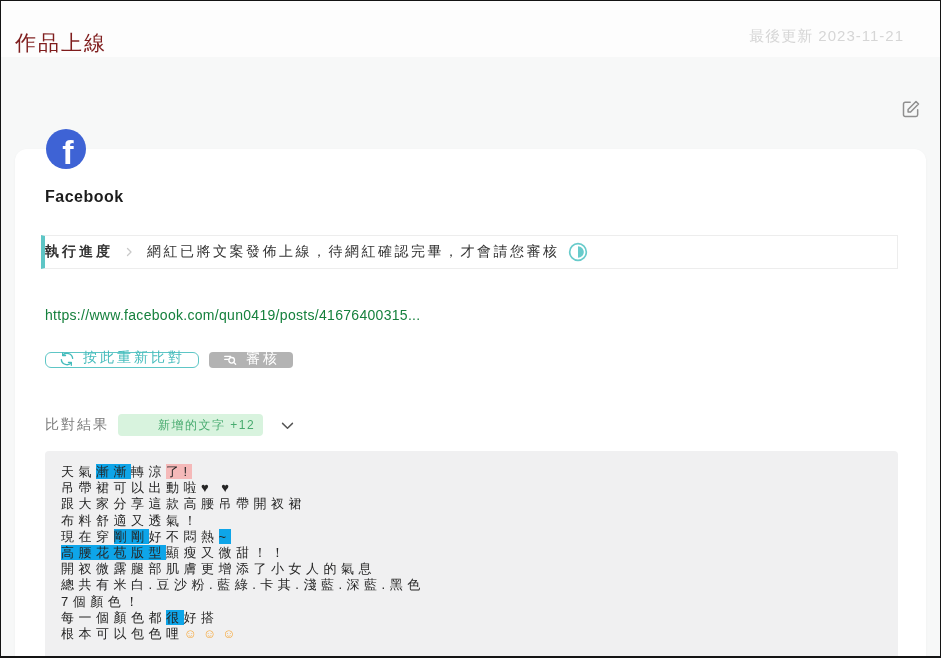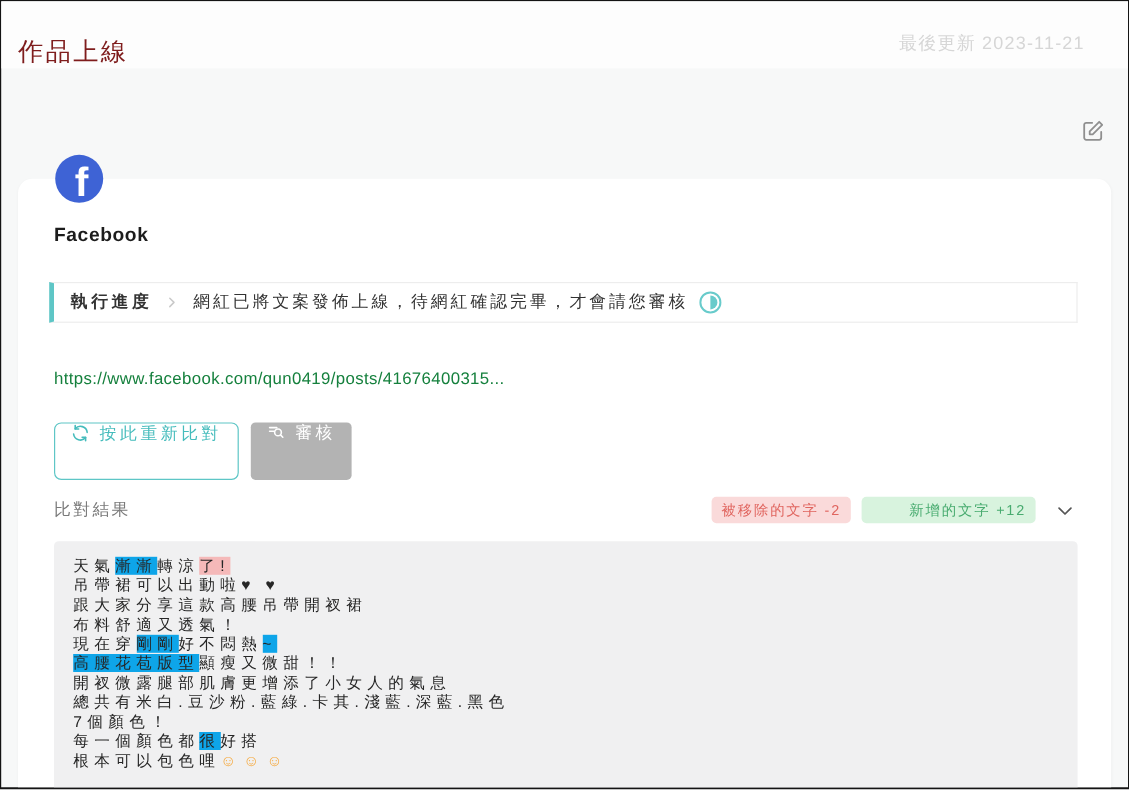--- a/index.html
+++ b/index.html
@@ -17,29 +17,29 @@
   .card{ position:absolute; left:14px; right:14px; top:148px; bottom:-14px; background:#fff;
     border-radius:12px; box-shadow:0 1px 3px rgba(0,0,0,0.04); }
   .fb-logo{ position:absolute; left:45px; top:128px; width:40px; height:40px; border-radius:50%;
     background:#3e63d5; overflow:hidden; text-align:center; }
   .fb-logo span{ color:#fff; font-size:34px; font-weight:700; line-height:46px; display:block;
     transform:translateX(2px); }
   .platform-name{ position:absolute; left:44px; top:187px; font-size:16px; font-weight:700;
     color:#1c1c1c; letter-spacing:0.5px; }
   .progress-strip{ position:absolute; left:40px; top:234px; width:857px; height:34px;
     background:#fff; border:1px solid #ededed; border-left:4px solid #5ec6c6;
-    display:flex; align-items:center; padding-left:14px; }
+    display:flex; align-items:center; }
   .p-label{ font-size:14px; font-weight:700; color:#333; letter-spacing:3px; }
   .chev-right{ margin:0 12px 0 10px; display:flex; color:#c9c9c9; }
   .p-msg{ font-size:14px; color:#333; letter-spacing:2.5px; }
   .moon{ margin-left:8px; display:flex; }
   .url{ position:absolute; left:44px; top:306px; font-size:14px; color:#15803d;
     letter-spacing:0.3px; cursor:pointer; }
   .btn-row{ position:absolute; left:44px; top:351px; display:flex; gap:10px; }
-  .btn{ display:flex; align-items:flex-start; gap:8px; height:48px; font-size:14px;
+  .btn{ display:flex; align-items:flex-end; gap:8px; height:16px; font-size:14px;
     letter-spacing:3px; cursor:pointer; font-family:"Liberation Sans",sans-serif; }
   .btn-outline{ padding:0 13px; background:#fff; border:1px solid #5ec6c6; border-radius:6px;
     color:#45bcbc; }
   .btn-gray{ padding:0 13px; background:#b3b3b3; border:none; border-radius:4px; color:#fff; }
   .result-row{ position:absolute; left:44px; right:44px; top:412px; height:24px;
     display:flex; align-items:center; }
   .result-label{ font-size:14px; color:#7a7a7a; letter-spacing:2px; }
   .badge{ height:22px; line-height:22px; padding:0 8px; border-radius:4px; font-size:12px;
     letter-spacing:1.5px; }
   .badge-removed{ margin-left:auto; background:#fadada; color:#e0655f; }
@@ -118,21 +118,20 @@
           <circle cx="14.5" cy="12.5" r="4.2"></circle>
           <line x1="17.6" y1="15.6" x2="20.5" y2="18.5"></line>
         </svg>
       </span>
       <span>審核</span>
     </button>
   </div>
 
   <div class="result-row">
     <span class="result-label">比對結果</span>
-    <span class="badge badge-removed">被移除的文字 -2</span>
     <span class="badge badge-added">新增的文字 +12</span>
     <span class="collapse">
       <svg width="17" height="17" viewBox="0 0 24 24" fill="none" stroke="currentColor" stroke-width="2" stroke-linecap="round" stroke-linejoin="round">
         <polyline points="5,9 12,16 19,9"></polyline>
       </svg>
     </span>
   </div>
 
   <div class="diff-box">
       <div class="diff-line"><span>天氣</span><span class="hl-added">漸漸</span><span>轉涼</span><span class="hl-removed">了!</span></div>

